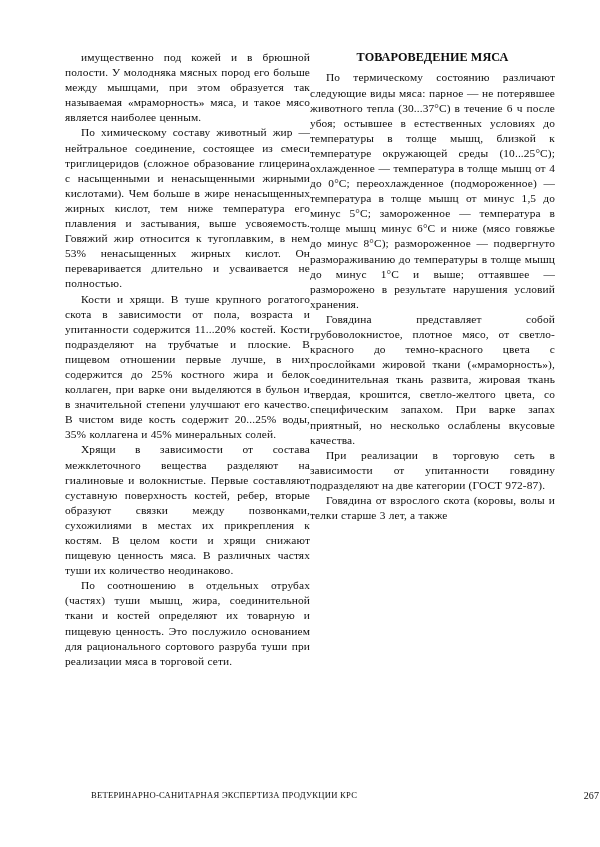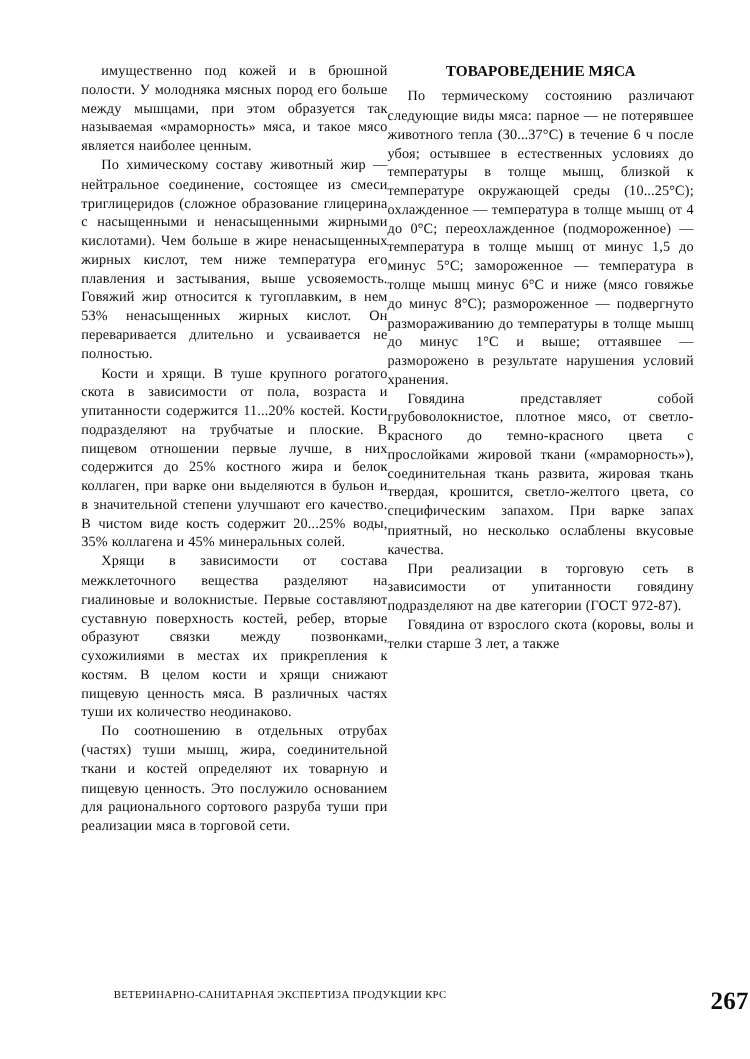--- a/index.html
+++ b/index.html
@@ -78,22 +78,22 @@
     justify-content: space-between;
     margin-left: 44px;
   }
   .footer-text {
     font-size: 8.6px;
     letter-spacing: 0.03em;
     font-weight: normal;
     white-space: nowrap;
   }
   .footer-page {
-    font-size: 20px;
-    font-weight: bold;
+    font-size: 10px;
+    font-weight: normal;
     letter-spacing: 0.01em;
   }
 </style>
 </head>
 <body>
 
 <div class="page">
 
   <div class="columns">
 

